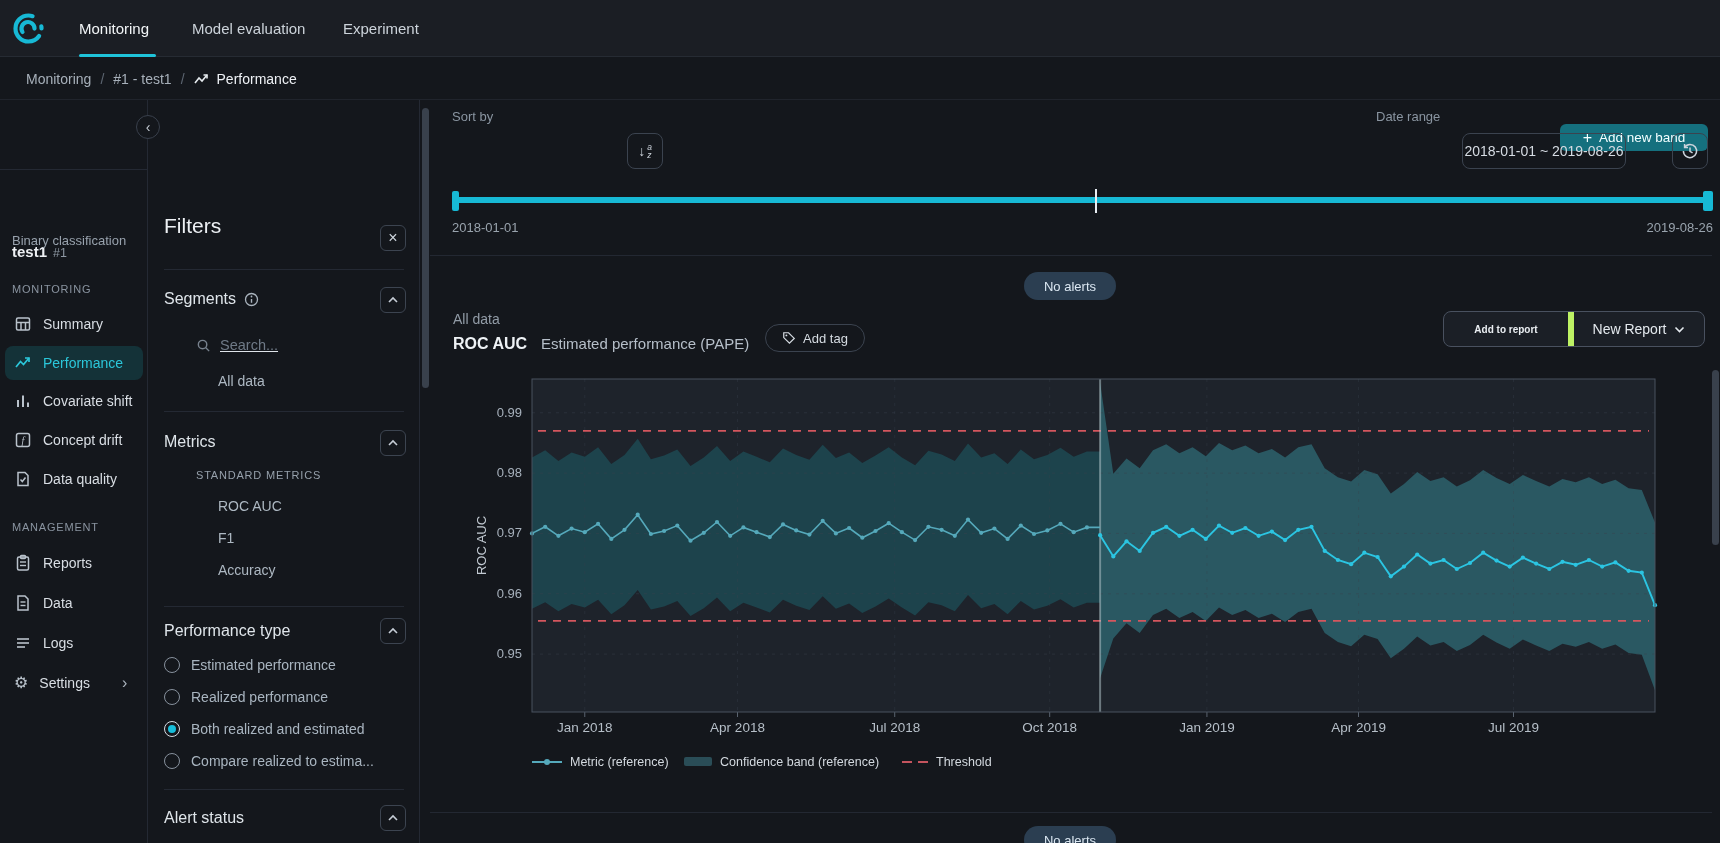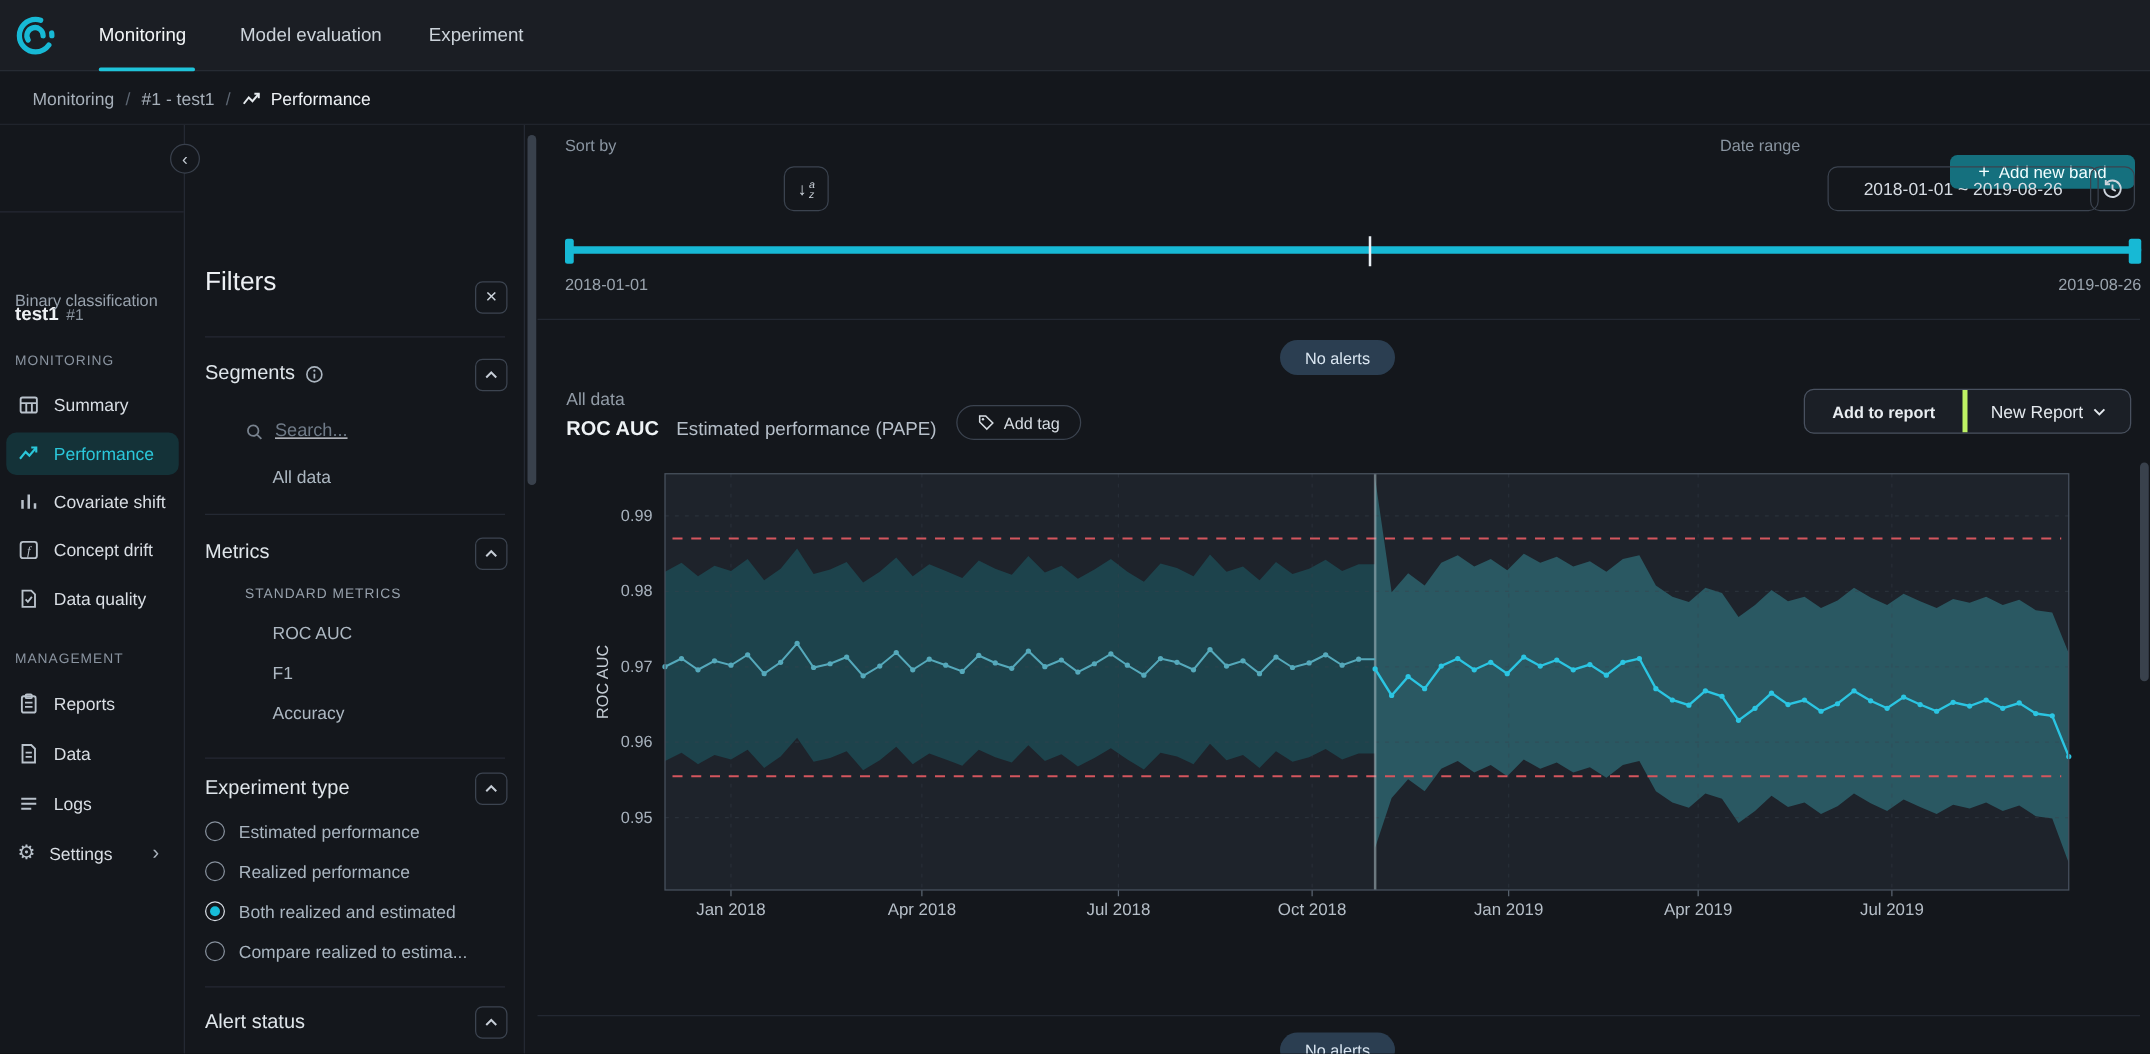--- a/index.html
+++ b/index.html
@@ -64,21 +64,21 @@
   .scroll-thumb { background:#39414c; border-radius:4px; }
 
   
   .tool-label { font-size:13px; color:#8a95a1; }
   .tool-box { height:36px; border:1px solid #3b434f; border-radius:8px; background:transparent;
     display:flex; align-items:center; color:#dbe1e8; font-size:14px; cursor:pointer; }
   #sort-select { left:452px; top:133px; width:165px; justify-content:space-between; padding:0 13px; }
   #sort-dir-btn { left:627px; top:133px; width:36px; justify-content:center; gap:2px; }
   #sort-dir-btn .arr { font-size:14px; color:#cdd4dc; }
   #sort-dir-btn .az { display:flex; flex-direction:column; font-size:8.5px; line-height:8px; color:#cdd4dc; }
-  #date-input { left:1462px; top:133px; width:217px; justify-content:center; color:#d6dce3; }
+  #date-input { left:1462px; top:133px; width:164px; justify-content:center; color:#d6dce3; }
   #history-btn { left:1672px; top:133px; width:36px; justify-content:center; }
 
   
   #slider-track { left:452px; top:197px; width:1261px; height:6px; background:#17b9d5; border-radius:3px; cursor:pointer; }
   .slider-handle { top:191px; width:7px; height:20px; background:#17b9d5; border-radius:2px; cursor:ew-resize; }
   #slider-tick { left:1095px; top:189px; width:2px; height:24px; background:#e8eef3; }
   .slider-date { top:220px; font-size:13px; color:#99a3ad; }
 
   .h-divider { height:1px; background:#232832; }
 
@@ -89,21 +89,21 @@
   
   #segment-label { left:453px; top:311px; font-size:14px; color:#929ca7; }
   #metric-row { left:453px; top:335px; display:flex; align-items:baseline; gap:14px; }
   #metric-name { font-size:16px; font-weight:bold; color:#eef2f5; }
   #metric-method { font-size:15px; color:#b6bfc9; }
   #add-tag-btn { left:765px; top:324px; width:100px; height:28px; border:1px solid #3b434f; border-radius:14px;
     background:transparent; color:#d6dce2; font-size:13px; font-family:inherit; display:flex; align-items:center; justify-content:center; gap:7px; cursor:pointer; }
   #report-split { left:1443px; top:311px; width:262px; height:36px; border:1px solid #49515f; border-radius:8px;
     background:#1b1f26; display:flex; align-items:stretch; overflow:hidden; }
   #add-report-btn { flex:0 0 130px; display:flex; align-items:center; justify-content:center;
-    font-weight:bold; font-size:13px; color:#e9edf1; cursor:pointer; border-right:4px solid #bef264; }
+    font-weight:bold; font-size:10px; color:#e9edf1; cursor:pointer; border-right:6px solid #bef264; }
   #new-report-btn { flex:1; display:flex; align-items:center; justify-content:center; gap:8px; font-size:14px; color:#e4e9ee; cursor:pointer; }
 
   
   #chart-svg { left:460px; top:372px; }
   #chart-svg text { font-family:"Liberation Sans", sans-serif; }
 
   
   #legend { left:532px; top:752px; width:640px; font-size:12.5px; color:#d3d9df; }
   .lg-row { display:flex; align-items:center; height:19px; }
   .lg-item { display:flex; align-items:center; gap:8px; cursor:pointer; }
@@ -277,21 +277,21 @@
         <polyline points="2,6 6,2 10,6" fill="none" stroke="#c6cdd6" stroke-width="1.6"></polyline>
       </svg>
     </button>
     <div class="f-subhead abs" style="top:369px">STANDARD METRICS</div>
     <div class="f-item abs" style="top:398px">ROC AUC</div>
     <div class="f-item abs" style="top:430px">F1</div>
     <div class="f-item abs" style="top:462px">Accuracy</div>
     <div class="f-divider abs" style="top:506px"></div>
 
     <div class="f-title abs" style="top:522px">
-      <span>Experiment type</span>
+      <span>Performance type</span>
     </div>
     <button class="icon-btn abs" style="left:232px;top:518px">
       <svg width="12" height="8" viewBox="0 0 12 8">
         <polyline points="2,6 6,2 10,6" fill="none" stroke="#c6cdd6" stroke-width="1.6"></polyline>
       </svg>
     </button>
     <div class="radio-row abs" style="top:556px">
       <span class="radio">
           <i></i>
         </span>
@@ -508,19 +508,38 @@
       <circle cx="1142.2" cy="194.6" r="2.1" fill="#2bc5e2"></circle>
       <circle cx="1155.4" cy="190.4" r="2.1" fill="#2bc5e2"></circle>
       <circle cx="1168.6" cy="198.8" r="2.1" fill="#2bc5e2"></circle>
       <circle cx="1181.8" cy="200.6" r="2.1" fill="#2bc5e2"></circle>
       <circle cx="1195.0" cy="233.2" r="2.1" fill="#2bc5e2"></circle>
       <rect x="72" y="7" width="1123" height="333" fill="none" stroke="#49525f"></rect>
       <text x="0" y="0" fill="#c3cbd3" font-size="13" text-anchor="middle" transform="translate(26,173.5) rotate(-90)">ROC AUC</text>
     </svg>
 
   <div id="legend" class="abs">
+    <div class="lg-row">
+      <div class="lg-item lg-w1">
+        <span class="sw-line" style="background:#55a9bb">
+            <i></i>
+          </span>
+        <span>Metric (reference)</span>
+      </div>
+      <div class="lg-item lg-w2">
+        <span class="sw-band" style="background:#2a4d57"></span>
+        <span>Confidence band (reference)</span>
+      </div>
+      <div class="lg-item">
+        <span class="sw-dash">
+            <i></i>
+            <i></i>
+          </span>
+        <span>Threshold</span>
+      </div>
+    </div>
   </div>
 
   <div class="h-divider abs" style="left:430px;top:812px;width:1282px"></div>
   <div class="alert-pill abs" style="left:1024px;top:826px">No alerts</div>
 
   <div class="scroll-thumb abs" style="left:1712px;top:370px;width:7px;height:175px"></div>
 </div>
 
 </body></html>

